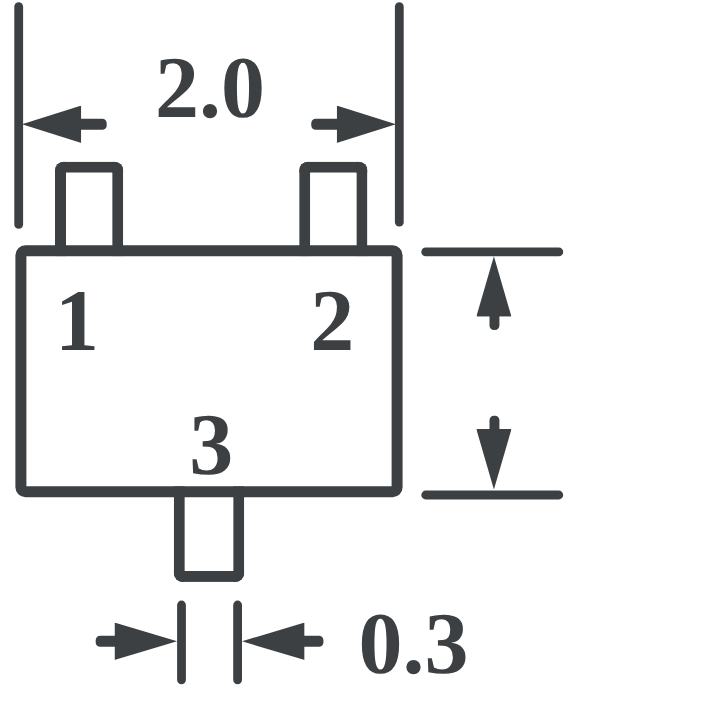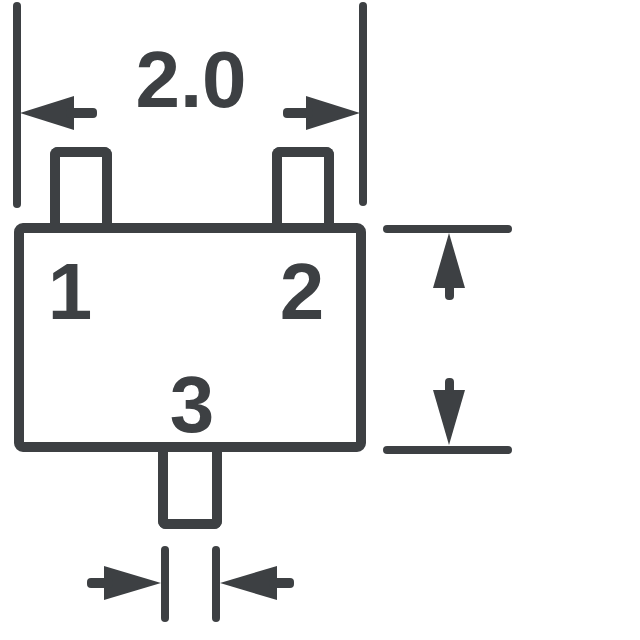--- a/index.html
+++ b/index.html
@@ -3,21 +3,21 @@
 <meta charset="utf-8">
 <style>
   :root { --ink: #3d4043; }
   html, body { margin: 0; padding: 0; background: #fff; }
   .canvas {
     position: relative;
     width: 640px;
     height: 640px;
     background: #ffffff;
     overflow: hidden;
-    font-family: Liberation Sans, sans-serif;
+    font-family: Liberation Serif, serif;
   }
   
   .outline {
     position: absolute;
     border: 10px solid var(--ink);
     background: transparent;
     box-sizing: border-box;
   }
   .body-rect { border-radius: 9px; }
   .pin-top { border-bottom: none; border-radius: 8px 8px 0 0; }
@@ -83,14 +83,15 @@
 
   <div class="dimline" style="left:161px; top:546px; width:8px; height:76px;"></div>
   <div class="dimline" style="left:212px; top:546px; width:8px; height:76px;"></div>
 
   <div class="ah ah-right" style="left:104px; top:566px; width:57px; height:34px;"></div>
   <div class="dimline" style="left:87px; top:578px; width:26px; height:10px;"></div>
 
   <div class="ah ah-left" style="left:220px; top:566px; width:57px; height:34px;"></div>
   <div class="dimline" style="left:269px; top:578px; width:25px; height:10px;"></div>
 
+  <div class="lbl" style="left:376px; top:586px;">0.3</div>
 
 </div>
 
 </body></html>

